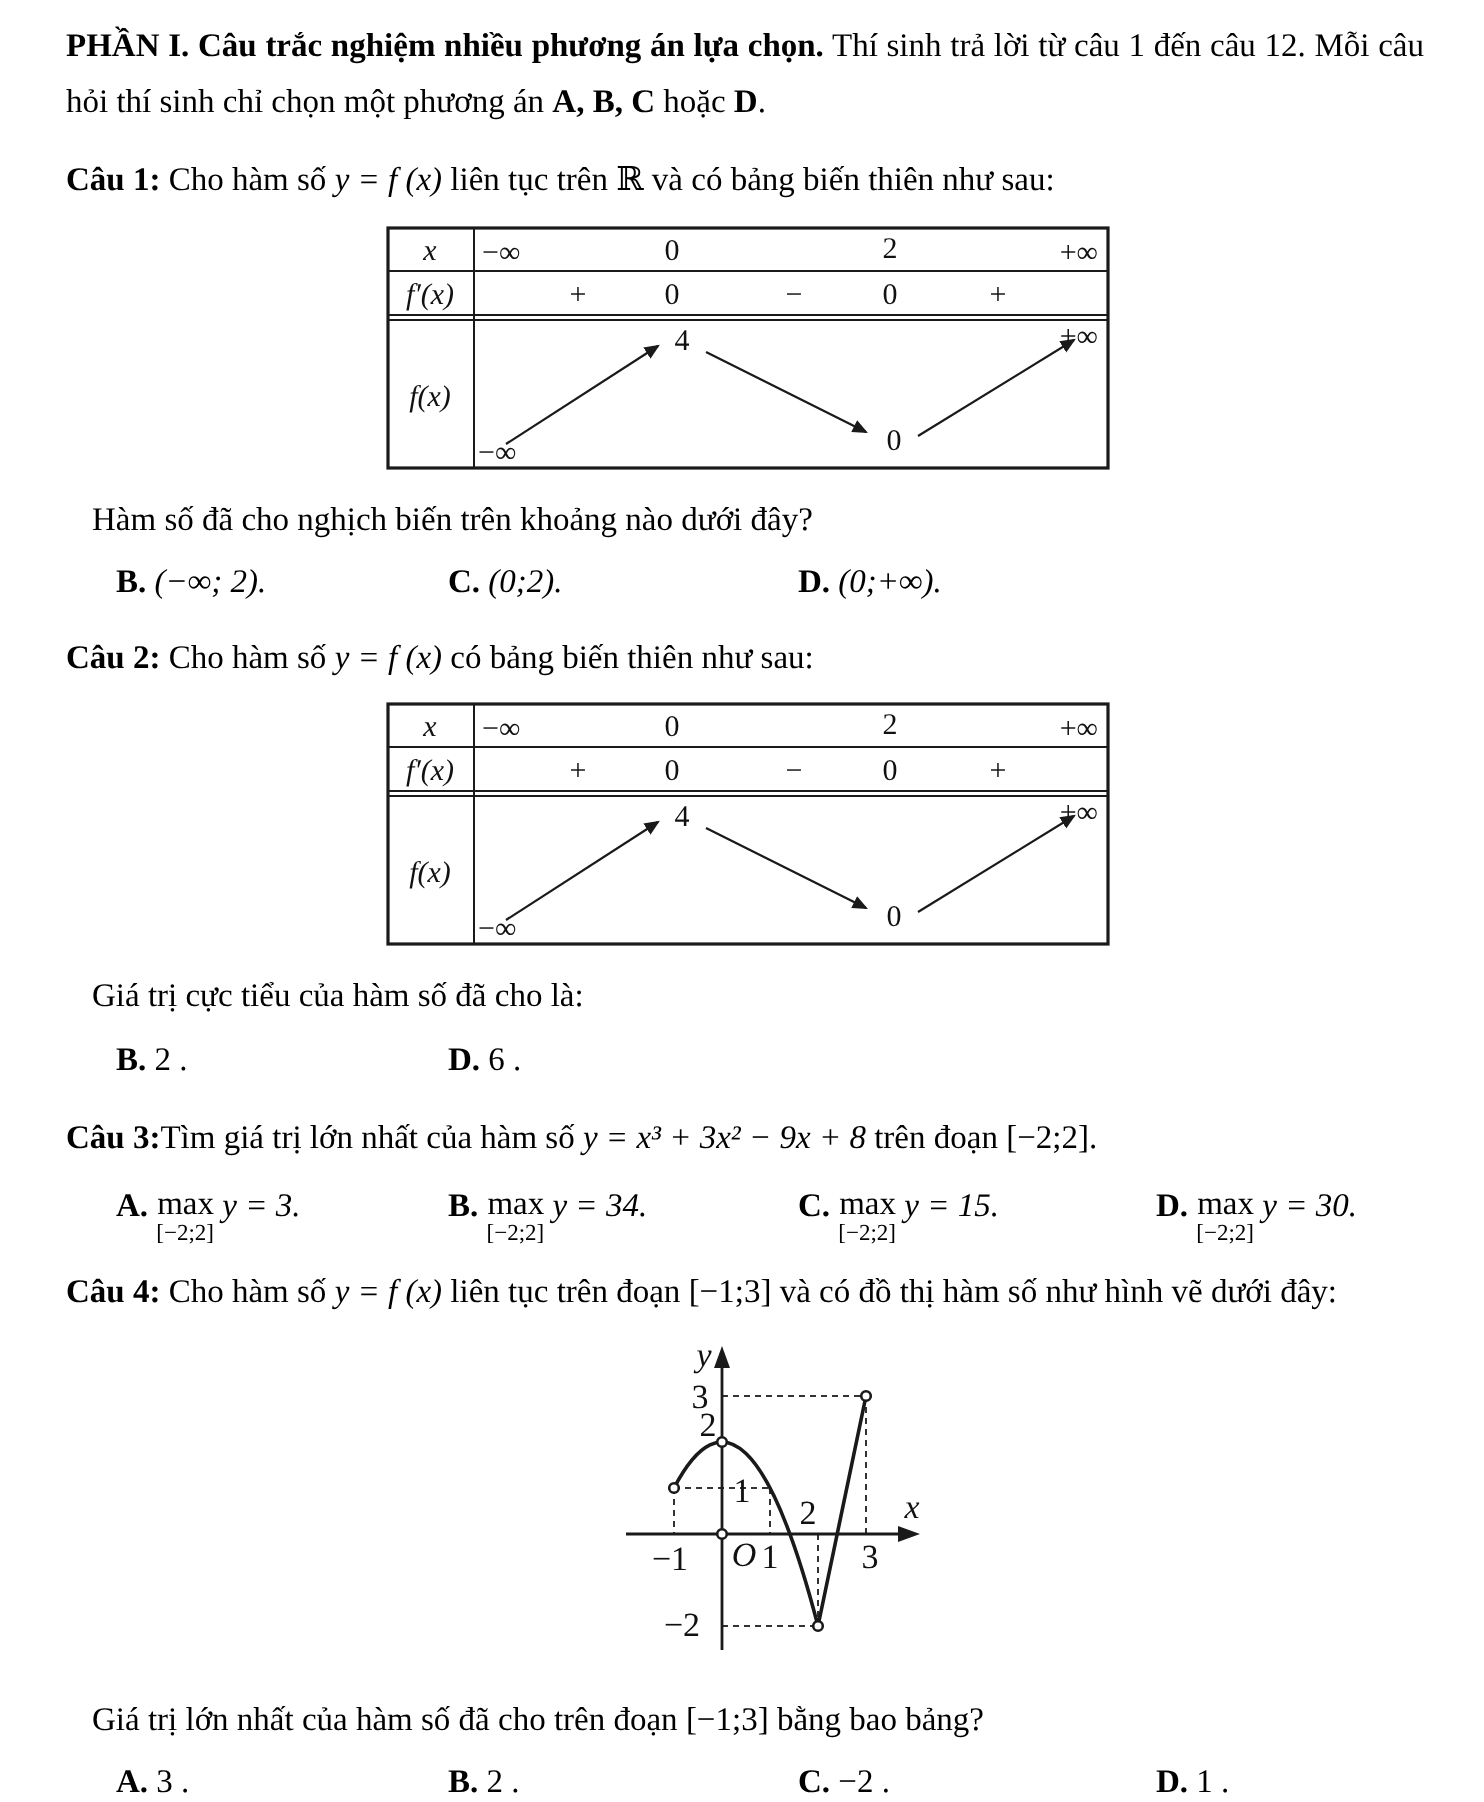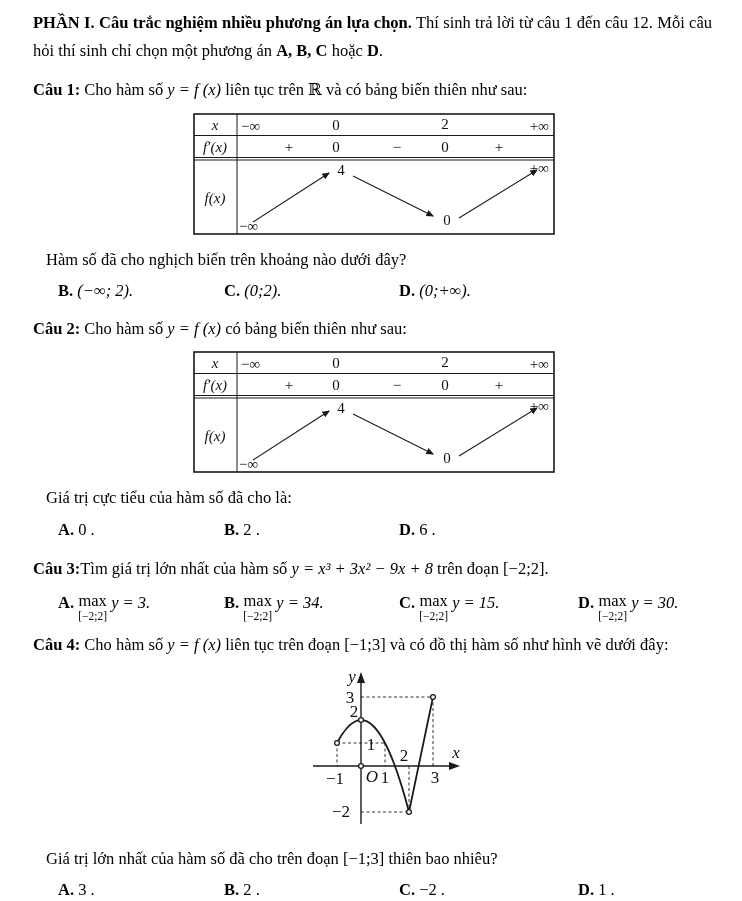--- a/index.html
+++ b/index.html
@@ -10,21 +10,21 @@
     font-size:16.5px;line-height:1.55;
   }
   p{margin:0;}
   .intro{text-align:justify;line-height:1.7;margin-bottom:2px;}
   .m{font-style:italic;}
   .stem{margin-top:12px;}
   .bbt-wrap{margin:10px 0 0 160px;line-height:0;}
   .question{margin-top:12px;padding-left:13px;}
   .options{display:grid;grid-template-columns:166px 175px 179px 1fr;padding-left:25px;margin-top:6px;}
   .opt{white-space:nowrap;}
-  .maxstack{display:inline-block;text-align:center;line-height:1.05;vertical-align:-12px;}
+  .maxstack{display:inline-block;text-align:right;line-height:1.05;vertical-align:-12px;}
   .maxstack .sub{display:block;font-size:11.5px;margin-top:1px;}
   .graph-wrap{margin:2px 0 0 272px;line-height:0;}
   .q3opts{margin-top:8px;}
   svg text{font-family:"Liberation Serif","DejaVu Serif",serif;font-size:15px;fill:#111;}
   svg .ti{font-style:italic;text-anchor:middle;}
   svg .tm{text-anchor:middle;}
   svg .te{text-anchor:end;}
   .tl{stroke:#1a1a1a;stroke-width:1;}
   .frame{fill:none;stroke:#1a1a1a;stroke-width:1.6;}
   .ar{stroke:#1a1a1a;stroke-width:1.1;}
@@ -116,21 +116,20 @@
   <text class="tm" x="254" y="112">0</text>
   <line class="ar" x1="60" y1="109" x2="136" y2="60" marker-end="url(#ar2)"></line>
   <line class="ar" x1="160" y1="63" x2="240" y2="103" marker-end="url(#ar2)"></line>
   <line class="ar" x1="266" y1="105" x2="344" y2="57" marker-end="url(#ar2)"></line>
 </svg>
 </div>
 
 <p class="question">Giá trị cực tiểu của hàm số đã cho là:</p>
 
 <div class="options">
-  <div class="opt"><b>A.</b> <span>0 .</span></div>
   <div class="opt"><b>B.</b> <span>2 .</span></div>
   <div class="opt"><b>D.</b> <span>6 .</span></div>
 </div>
 
 <p class="stem" style="margin-top:14px"><b>Câu 3:</b><span>Tìm giá trị lớn nhất của hàm số </span><span class="m">y = x³ + 3x² − 9x + 8</span><span> trên đoạn </span><span>[−2;2]</span><span>.</span></p>
 
 <div class="options q3opts">
   <div class="opt"><b>A.</b> <span class="maxstack"><span>max</span><span class="sub">[−2;2]</span></span> <span class="m">y = 3.</span></div>
   <div class="opt"><b>B.</b> <span class="maxstack"><span>max</span><span class="sub">[−2;2]</span></span> <span class="m">y = 34.</span></div>
   <div class="opt"><b>C.</b> <span class="maxstack"><span>max</span><span class="sub">[−2;2]</span></span> <span class="m">y = 15.</span></div>
@@ -170,20 +169,20 @@
   <text class="gl tm" x="80" y="123">1</text>
   <text class="gl tm" x="99" y="101">2</text>
   <text class="gl tm" x="130" y="123">3</text>
   <text class="gl tm" x="45" y="43">3</text>
   <text class="gl tm" x="49" y="57">2</text>
   <text class="gl tm" x="66" y="90">1</text>
   <text class="gl tm" x="36" y="157">−2</text>
 </svg>
 </div>
 
-<p class="question" style="margin-top:16px"><span>Giá trị lớn nhất của hàm số đã cho trên đoạn </span><span>[−1;3]</span><span> thiên bao nhiêu?</span></p>
+<p class="question" style="margin-top:16px"><span>Giá trị lớn nhất của hàm số đã cho trên đoạn </span><span>[−1;3]</span><span> bằng bao bảng?</span></p>
 
 <div class="options">
   <div class="opt"><b>A.</b> <span>3 .</span></div>
   <div class="opt"><b>B.</b> <span>2 .</span></div>
   <div class="opt"><b>C.</b> <span>−2 .</span></div>
   <div class="opt"><b>D.</b> <span>1 .</span></div>
 </div>
 
 </body></html>

